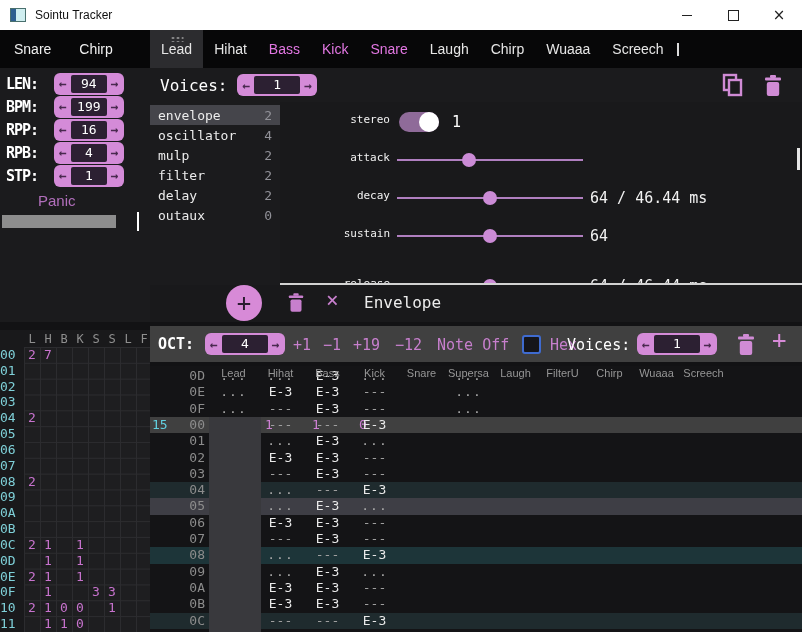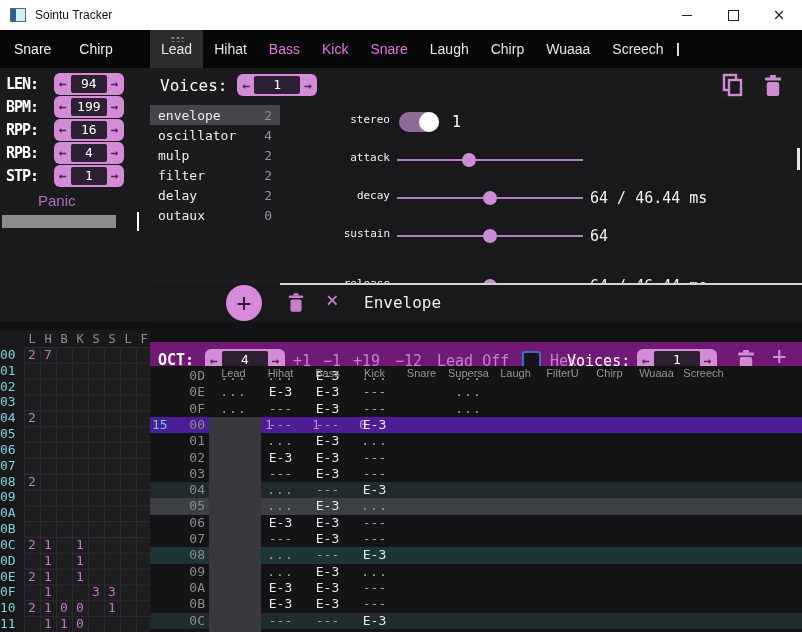--- a/index.html
+++ b/index.html
@@ -77,34 +77,34 @@
   
   .order-panel{position:absolute;left:0;top:330px;width:150px;height:302px;background:#19191b;overflow:hidden;}
   .ord-header{position:absolute;top:2px;height:13px;font-size:12px;color:#8f8f8f;width:16px;text-align:center;}
   .ord-grid{position:absolute;left:24px;top:17px;width:128px;height:285px;background:#1e1e20;
             background-image:linear-gradient(#2c2c2f 1px,transparent 1px),
                              linear-gradient(90deg,#2c2c2f 1px,transparent 1px);
             background-size:16px 15.83px;}
   .ord-num{position:absolute;left:0;width:23px;color:#7fd0d8;font-size:13px;line-height:15.8px;}
   .ord-val{position:absolute;width:16px;text-align:center;color:#c873ce;font-size:13px;line-height:15.8px;}
   
-  .pattern-toolbar{position:absolute;left:150px;top:342px;width:652px;height:36px;background:#701a75;}
+  .pattern-toolbar{position:absolute;left:150px;top:326px;width:652px;height:36px;background:#404040;}
   .pt-oct-label{position:absolute;left:8px;top:9px;color:#fff;font-size:15px;font-weight:bold;}
   .pt-stepper{position:absolute;left:55px;top:7px;}
   .pt-btn{position:absolute;top:10px;color:#c77fcd;font-size:15px;white-space:nowrap;}
   .hex-box{position:absolute;left:372px;top:9px;width:15px;height:15px;border:2px solid #3f6bd0;
            border-radius:3px;background:#15151a;}
   .pt-voices-label{position:absolute;left:417px;top:10px;color:#fff;font-size:15px;}
   .pt-stepper2{position:absolute;left:487px;top:7px;}
   .pt-trash{position:absolute;left:587px;top:8px;}
   .pt-add{position:absolute;left:622px;top:2px;color:#d78ad7;font-size:24px;line-height:1;}
   
   .note-grid{position:absolute;left:150px;top:366px;width:652px;height:266px;background:#141416;overflow:hidden;}
   .ng-row{position:absolute;left:0;width:652px;height:16.3px;}
-  .ng-row.play{background:#4c1d95;}
+  .ng-row.play{background:#404040;}
   .ng-row.beat{background:#1f2b2e;}
   .ng-row.beat2{background:#1d3539;}
   .ng-row.cursor{background:#3e3e45;}
   .cursor-strip{position:absolute;left:59px;top:51px;width:52px;height:215px;background:#39393d;z-index:2;}
   .ng-seq{position:absolute;left:2px;width:26px;color:#62cfdf;font-size:13px;line-height:16.3px;z-index:3;}
   .ng-num{position:absolute;left:31px;width:24px;text-align:right;color:#8c8c8c;font-size:13px;
           line-height:16.3px;z-index:3;}
   .ng-note{position:absolute;width:47px;text-align:center;font-size:13px;line-height:16.3px;z-index:3;}
   .note-on{color:#e8e8e8;}
   .note-off{color:#9f9f9f;}
@@ -407,21 +407,21 @@
     <div class="pt-trash">
       <svg class="pink" width="18" height="21" viewBox="0 0 18 21">
         <rect x="6" y="0" width="6" height="3" rx="1" fill="#d08bd5"></rect>
         <rect x="1" y="2.5" width="16" height="3" rx="1" fill="#d08bd5"></rect>
         <rect x="2.8" y="7" width="12.4" height="14" rx="2" fill="#d08bd5"></rect>
       </svg>
     </div>
     <div class="pt-add">
       <span>+</span>
     </div>
-  <span class="pt-btn" style="left: 143px;">+1</span><span class="pt-btn" style="left: 173px;">−1</span><span class="pt-btn" style="left: 203px;">+19</span><span class="pt-btn" style="left: 245px;">−12</span><span class="pt-btn" style="left: 287px;">Lead Off</span></div>
+  <span class="pt-btn" style="left: 143px;">+1</span><span class="pt-btn" style="left: 173px;">−1</span><span class="pt-btn" style="left: 203px;">+19</span><span class="pt-btn" style="left: 245px;">−12</span><span class="pt-btn" style="left: 287px;">Note Off</span></div>
 
   <div class="note-grid" id="note-grid">
     <div class="cursor-strip"></div>
   <div class="ng-header" style="left: 60px;">Lead</div>
       <div class="ng-header" style="left: 107px;">Hihat</div>
       <div class="ng-header" style="left: 154px;">Bass</div>
       <div class="ng-header" style="left: 201px;">Kick</div>
       <div class="ng-header" style="left: 248px;">Snare</div>
       <div class="ng-header" style="left: 295px;">Supersa</div>
       <div class="ng-header" style="left: 342px;">Laugh</div>

